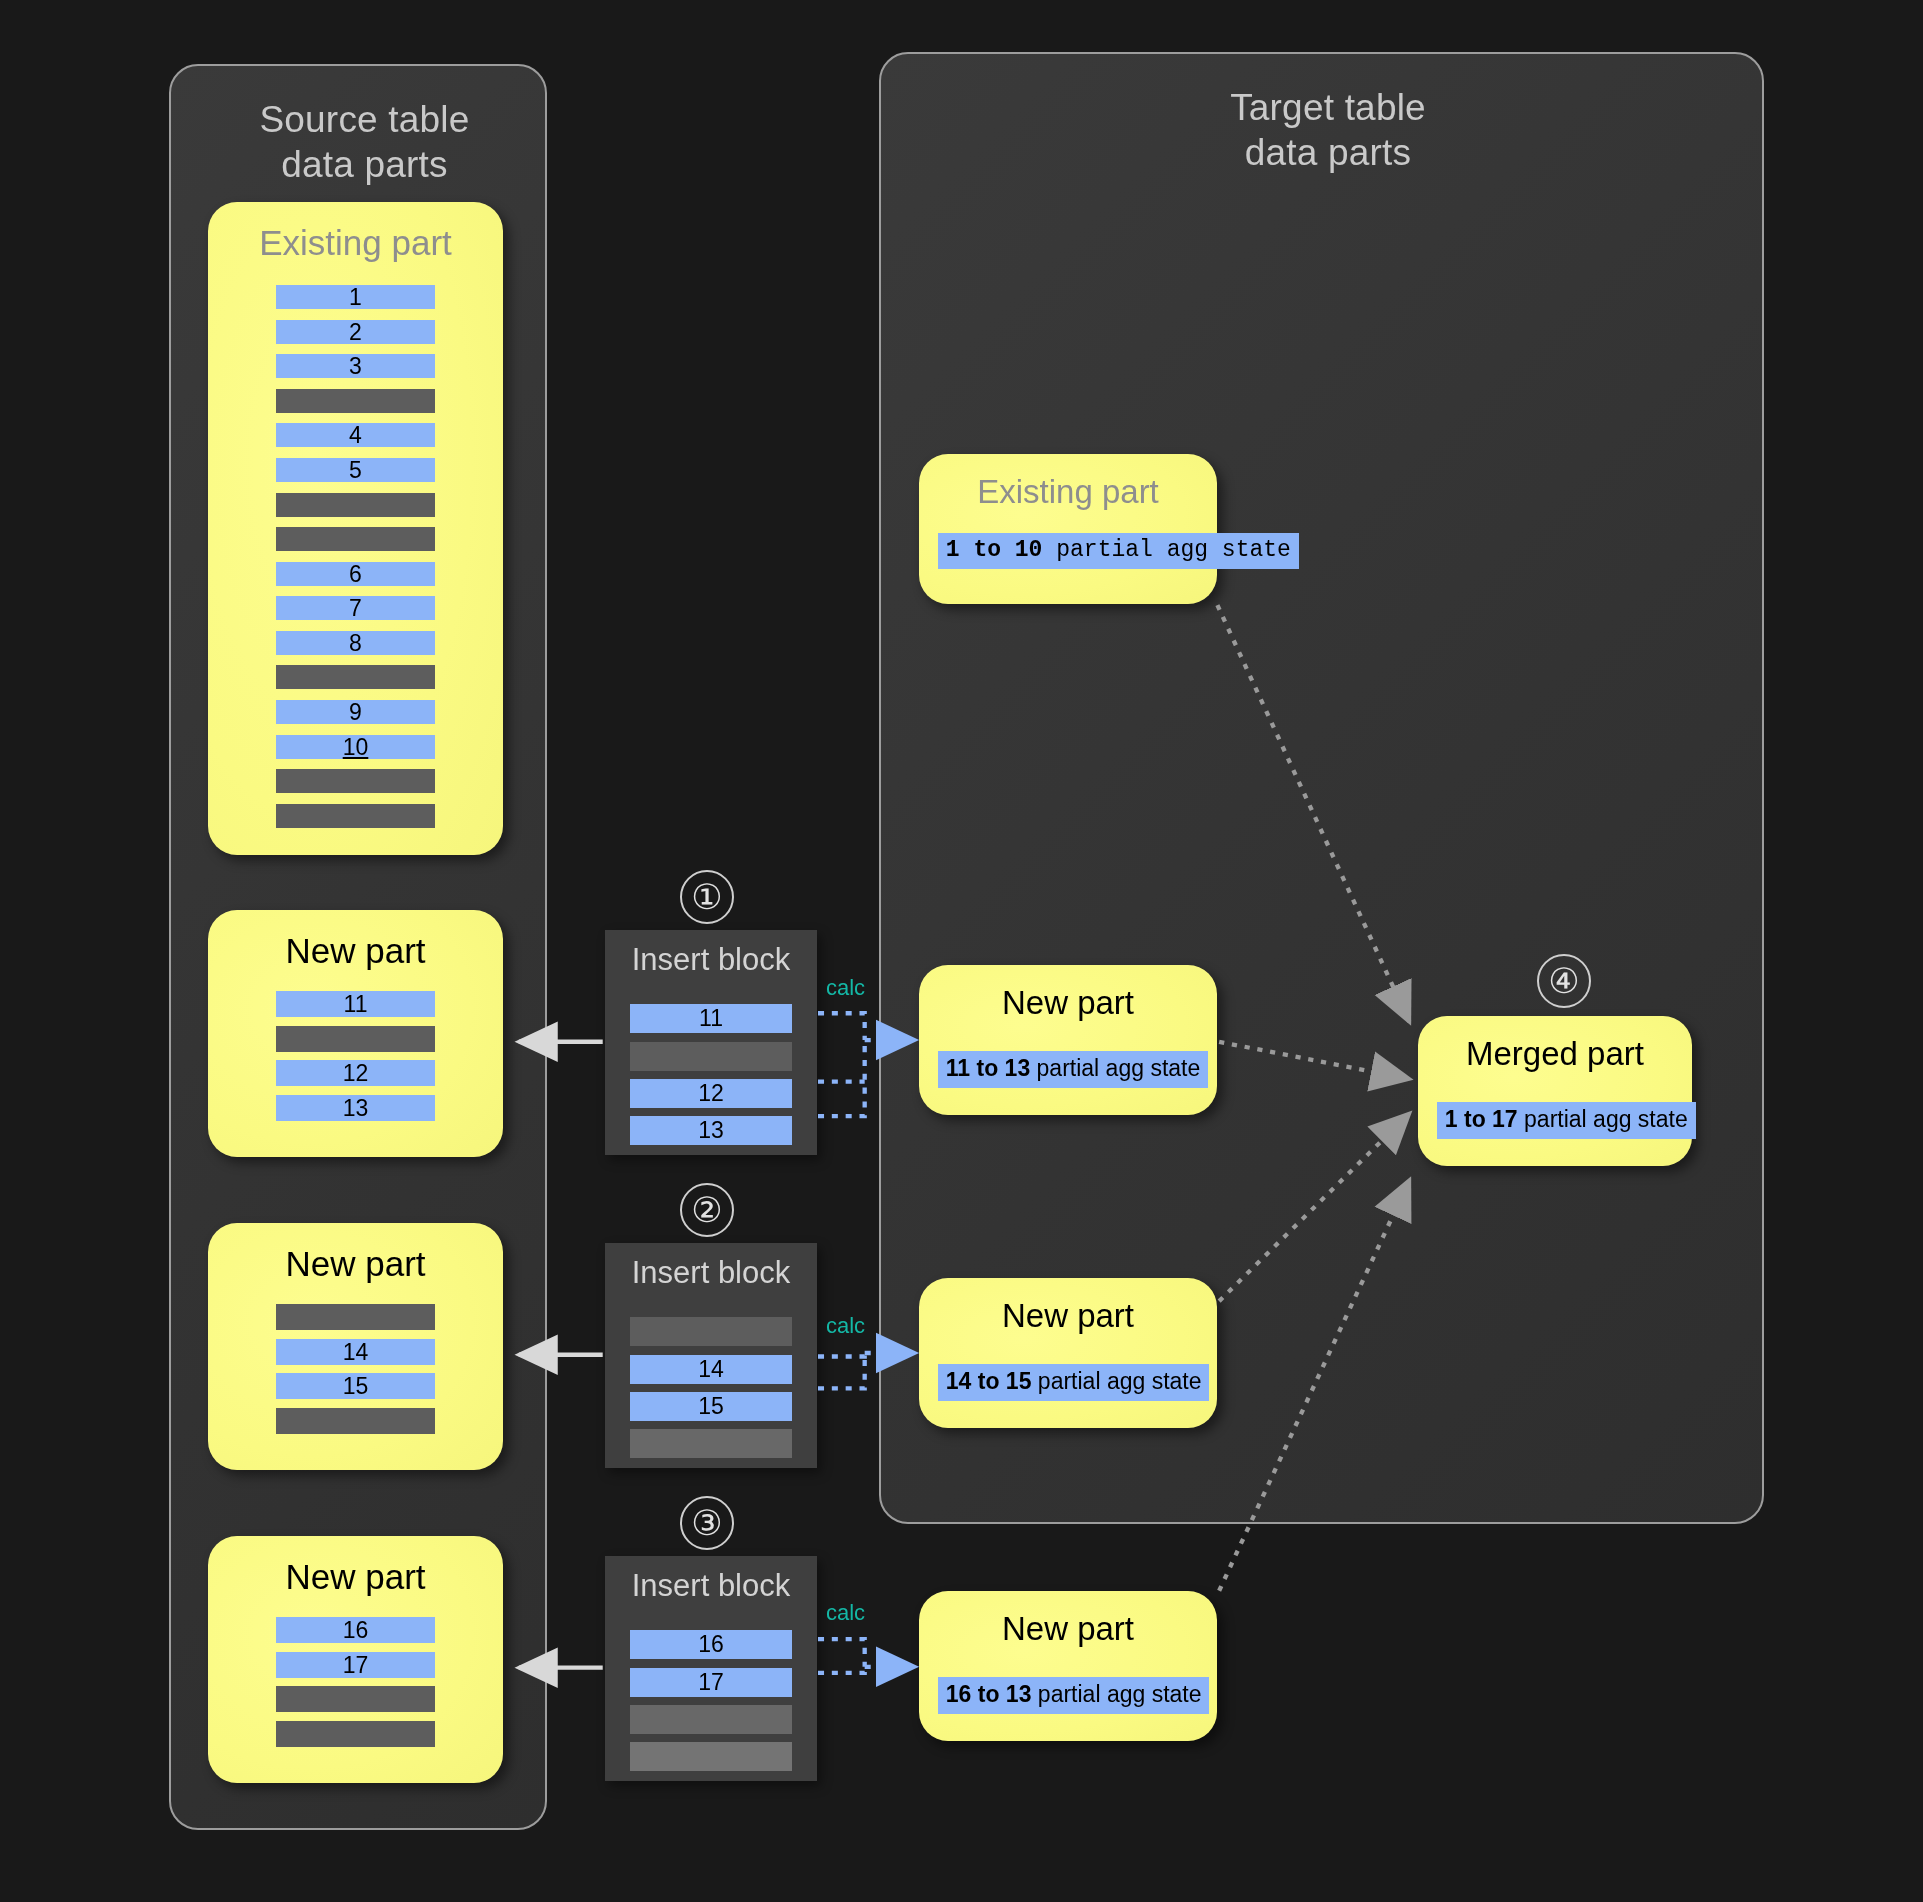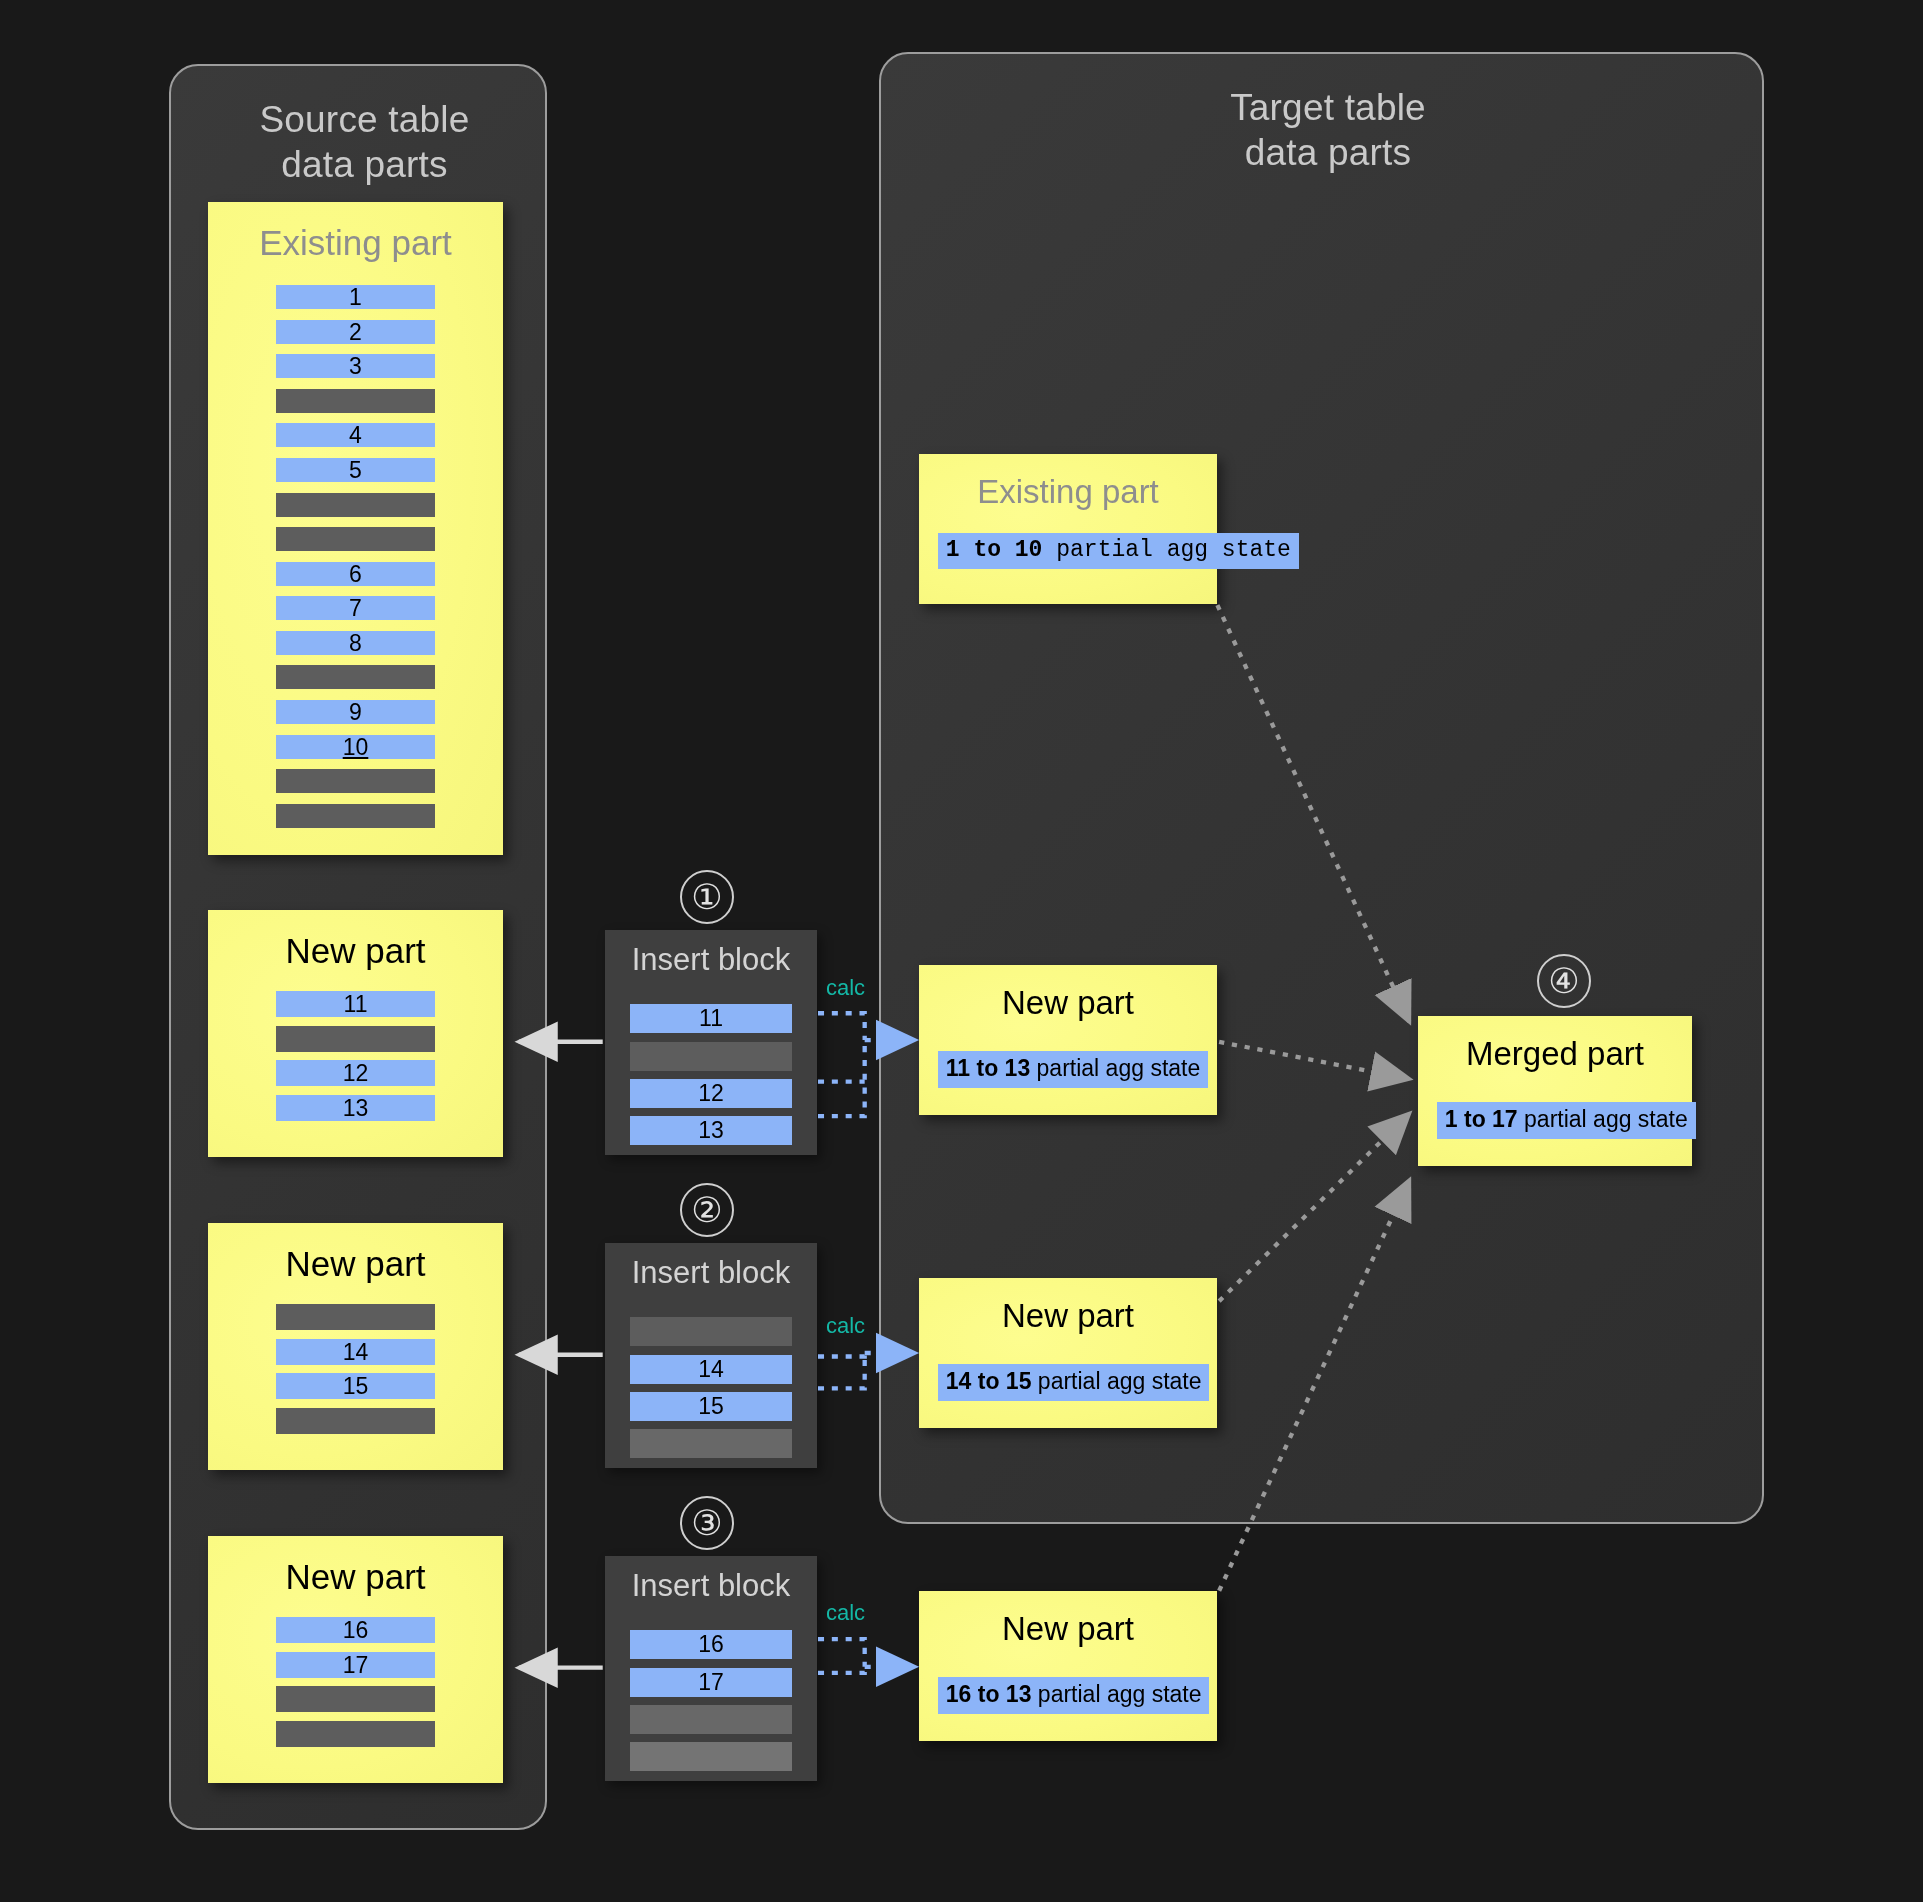--- a/index.html
+++ b/index.html
@@ -38,20 +38,21 @@
     letter-spacing: 0.2px;
     padding-left: 13px;
   }
 
   
   .part {
     position: absolute;
     background: radial-gradient(120% 120% at 35% 40%, #fdfd8f 0%, #fafa82 45%, #f2f277 100%);
     box-sizing: border-box;
     box-shadow: 5.2px 6px 11.2px rgba(0,0,0,0.45);
+    border-radius: 29px;
   }
   .part-title {
     position: absolute;
     left: 0; right: 0;
     text-align: center;
     font-size: 35px;
     color: #000;
   }
   .part-title.muted { color: #8e8e8e; }
 

